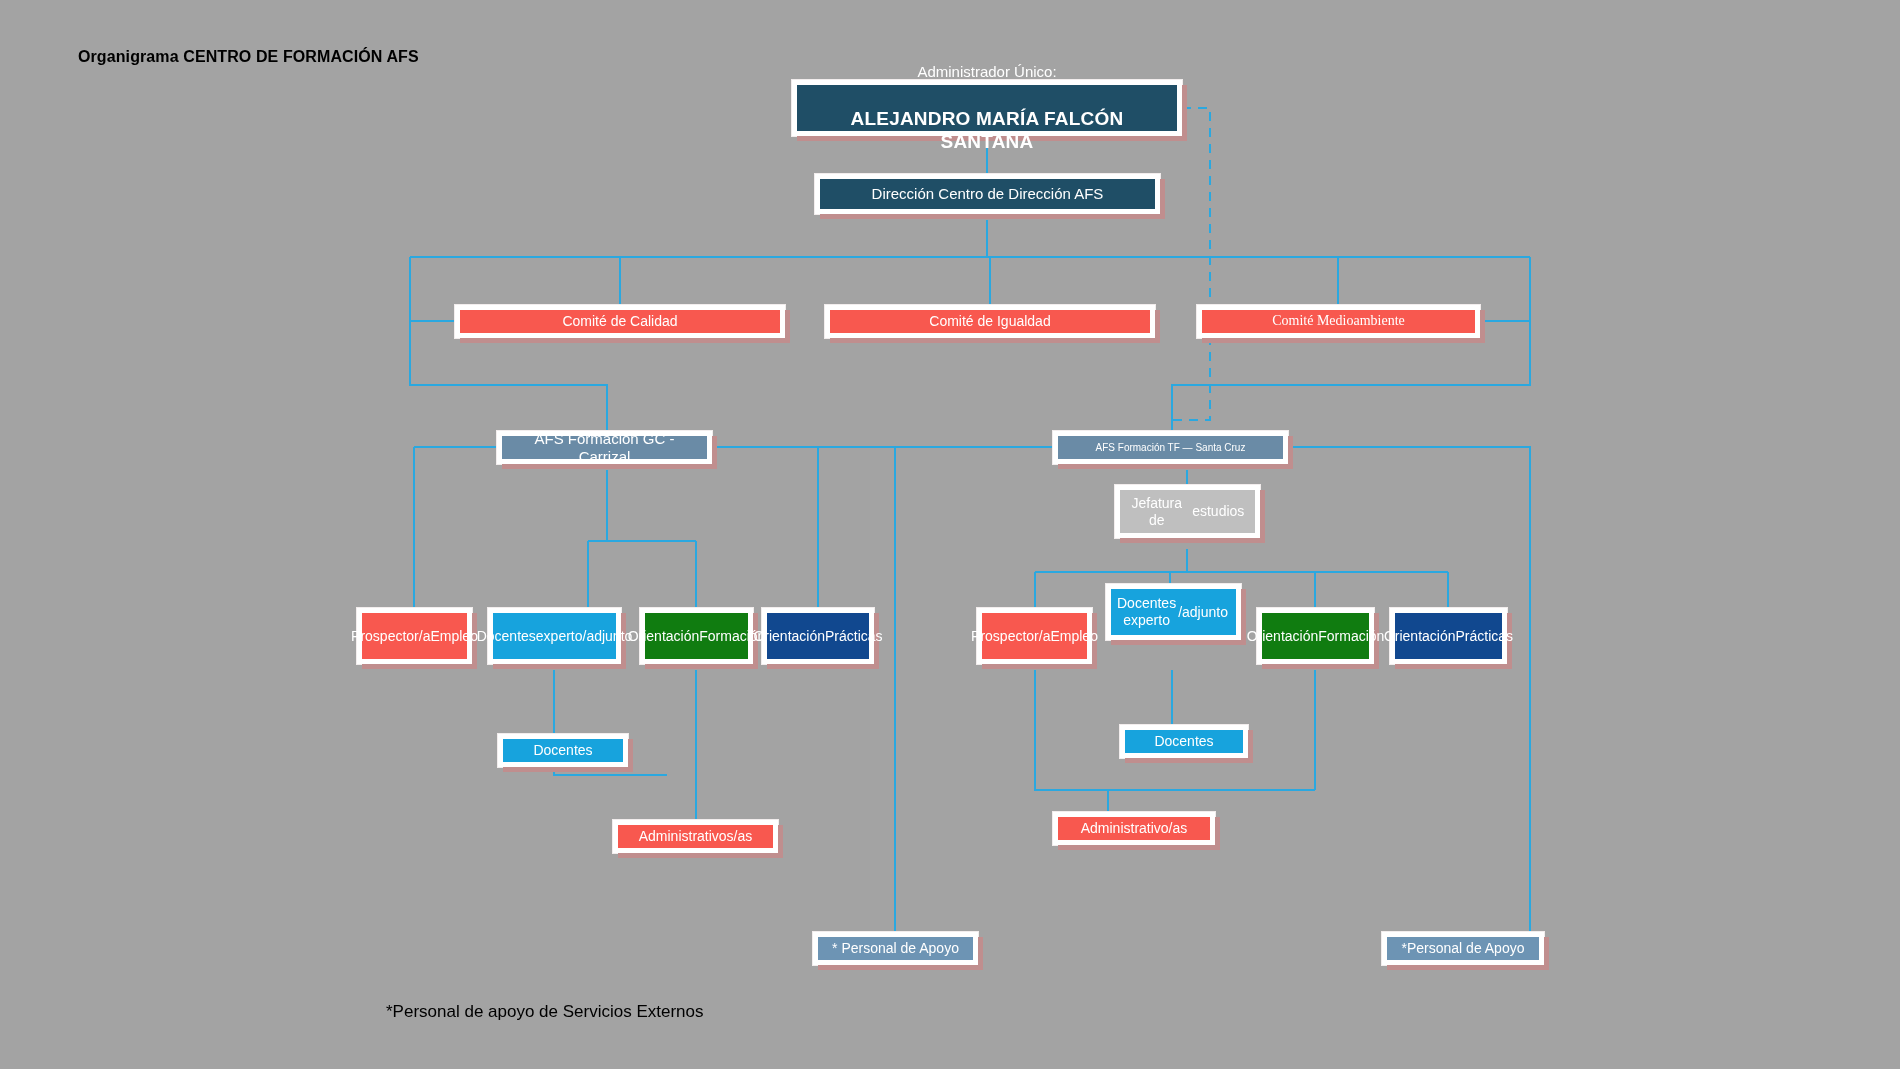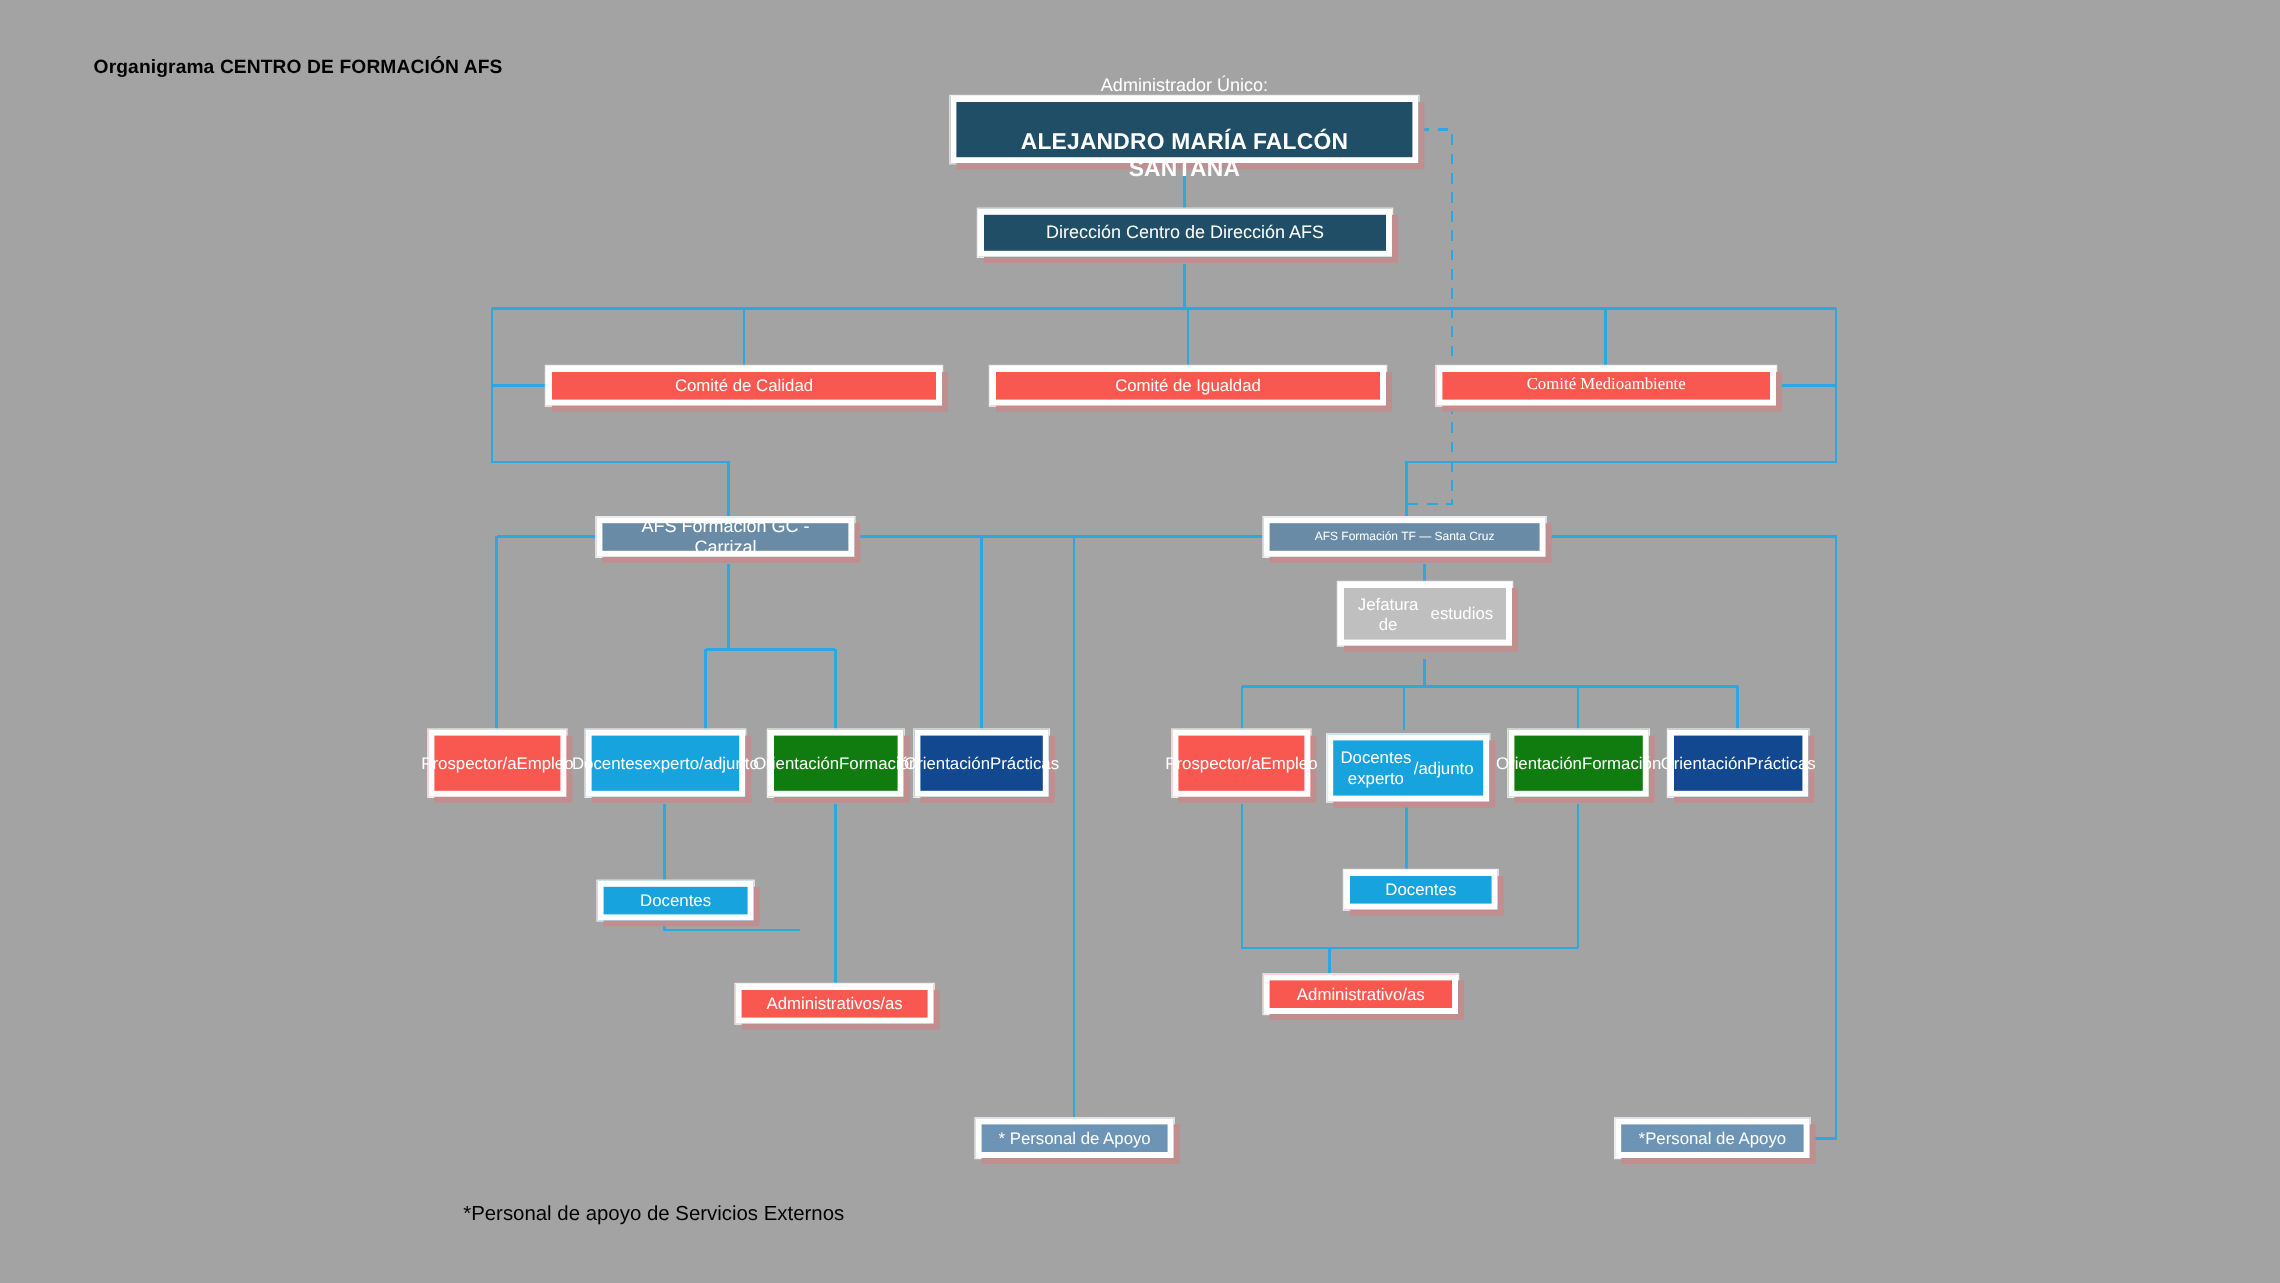--- a/index.html
+++ b/index.html
@@ -88,29 +88,29 @@
   
   #n-l-prosp { left:357px; top:608px; width:115px; height:56px; font-size:14px; }
   #n-l-doc   { left:488px; top:608px; width:133px; height:56px; font-size:14px; }
   #n-l-orf   { left:640px; top:608px; width:113px; height:56px; font-size:14px; }
   #n-l-orp   { left:762px; top:608px; width:112px; height:56px; font-size:14px; }
   #n-l-docentes { left:498px; top:734px; width:130px; height:33px; font-size:14px; }
   #n-l-admin    { left:613px; top:820px; width:165px; height:33px; font-size:14px; }
 
   
   #n-r-prosp { left:977px;  top:608px; width:115px; height:56px; font-size:14px; }
-  #n-r-doc   { left:1106px; top:612px; width:135px; height:56px; font-size:14px; }
+  #n-r-doc   { left:1106px; top:584px; width:135px; height:56px; font-size:14px; }
   #n-r-orf   { left:1257px; top:608px; width:117px; height:56px; font-size:14px; }
   #n-r-orp   { left:1390px; top:608px; width:117px; height:56px; font-size:14px; }
   #n-r-docentes { left:1120px; top:725px; width:128px; height:33px; font-size:14px; }
   #n-r-admin    { left:1053px; top:812px; width:162px; height:33px; font-size:14px; }
 
   
   #n-l-apoyo { left:813px;  top:932px; width:165px; height:33px; font-size:14px; }
-  #n-r-apoyo { left:1346px; top:932px; width:162px; height:33px; font-size:14px; }
+  #n-r-apoyo { left:1382px; top:932px; width:162px; height:33px; font-size:14px; }
 </style>
 </head>
 <body>
 
 <div id="stage">
 
   <div class="chart-title">Organigrama CENTRO DE FORMACIÓN AFS</div>
 
   <svg id="wires" viewBox="0 0 1900 1069" width="1900" height="1069" aria-hidden="true">
     <g fill="none" stroke="#2aa8e0" stroke-width="2.4" shape-rendering="crispEdges">

